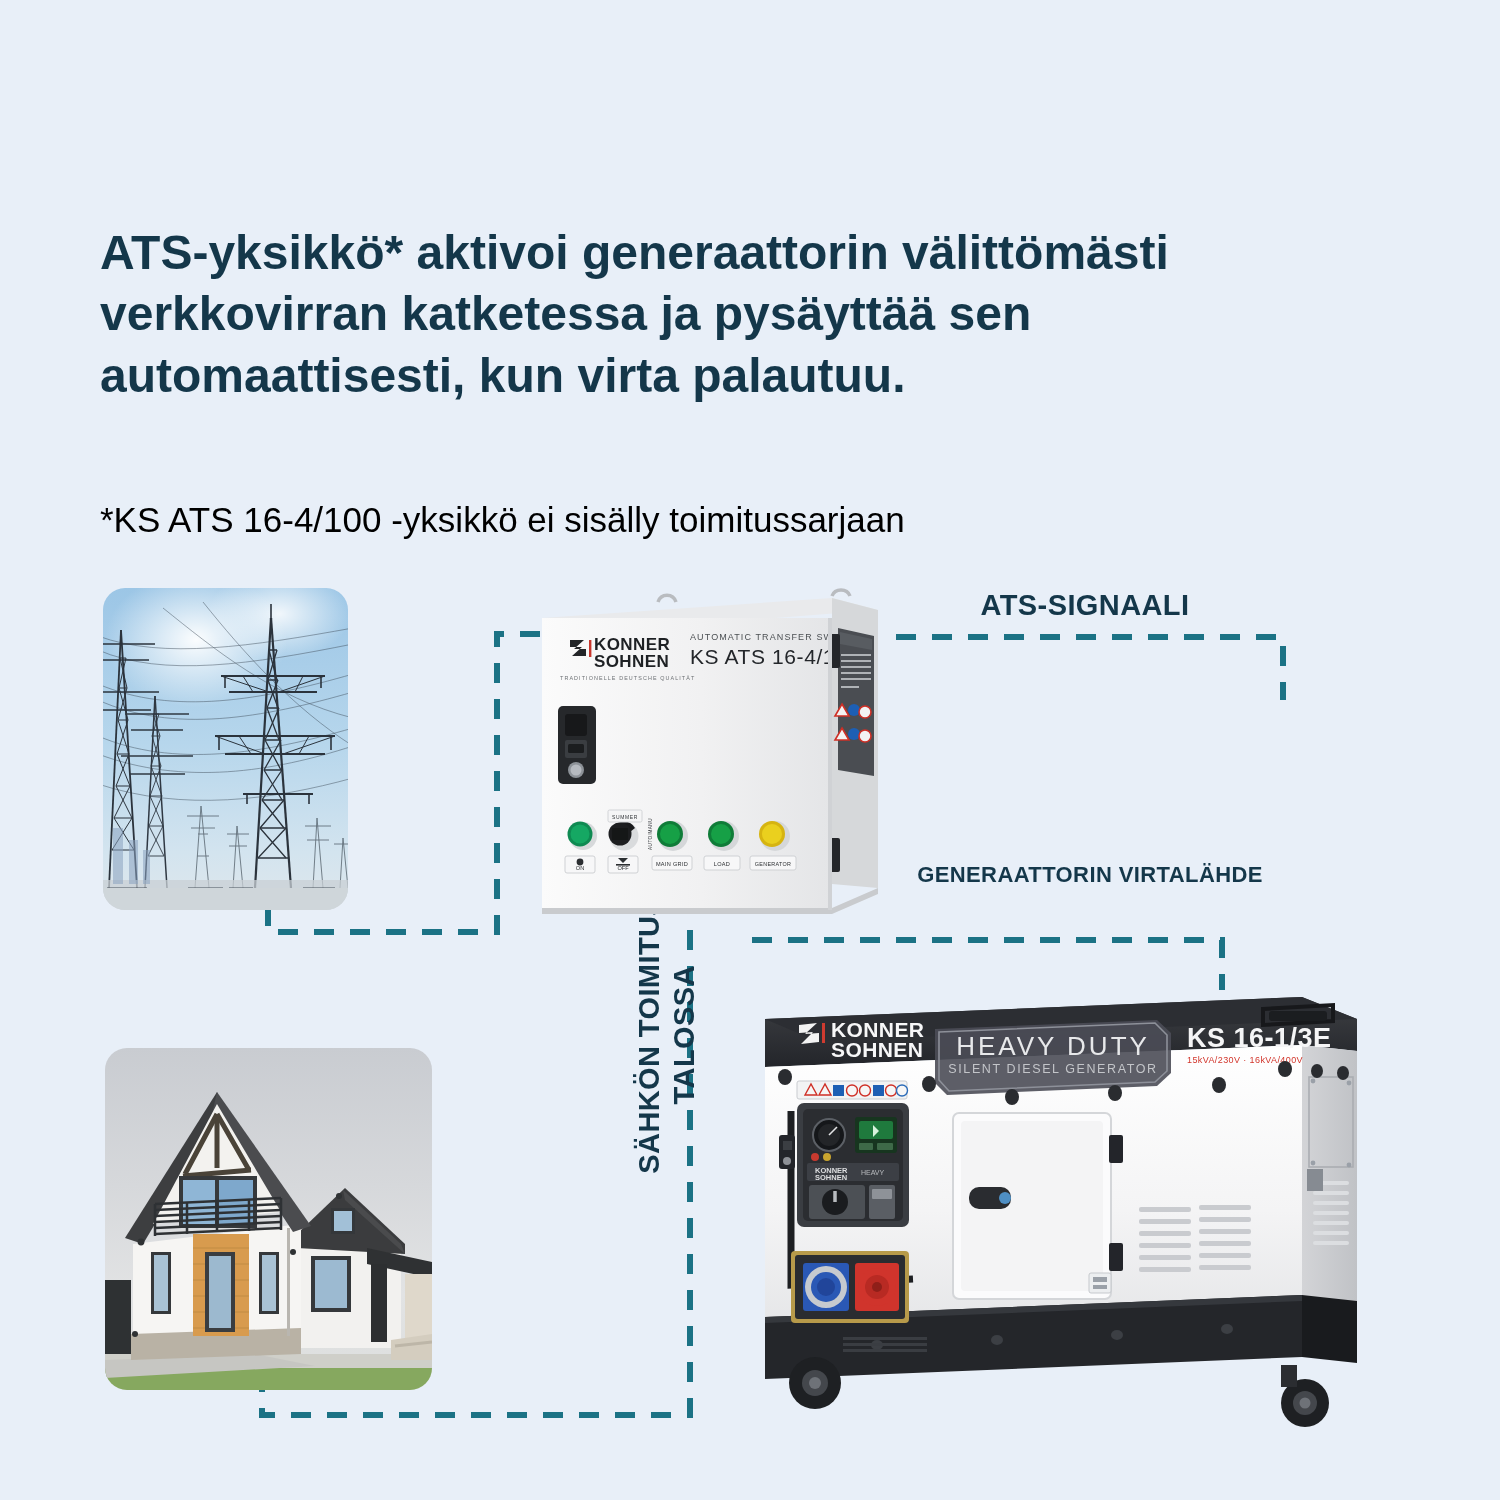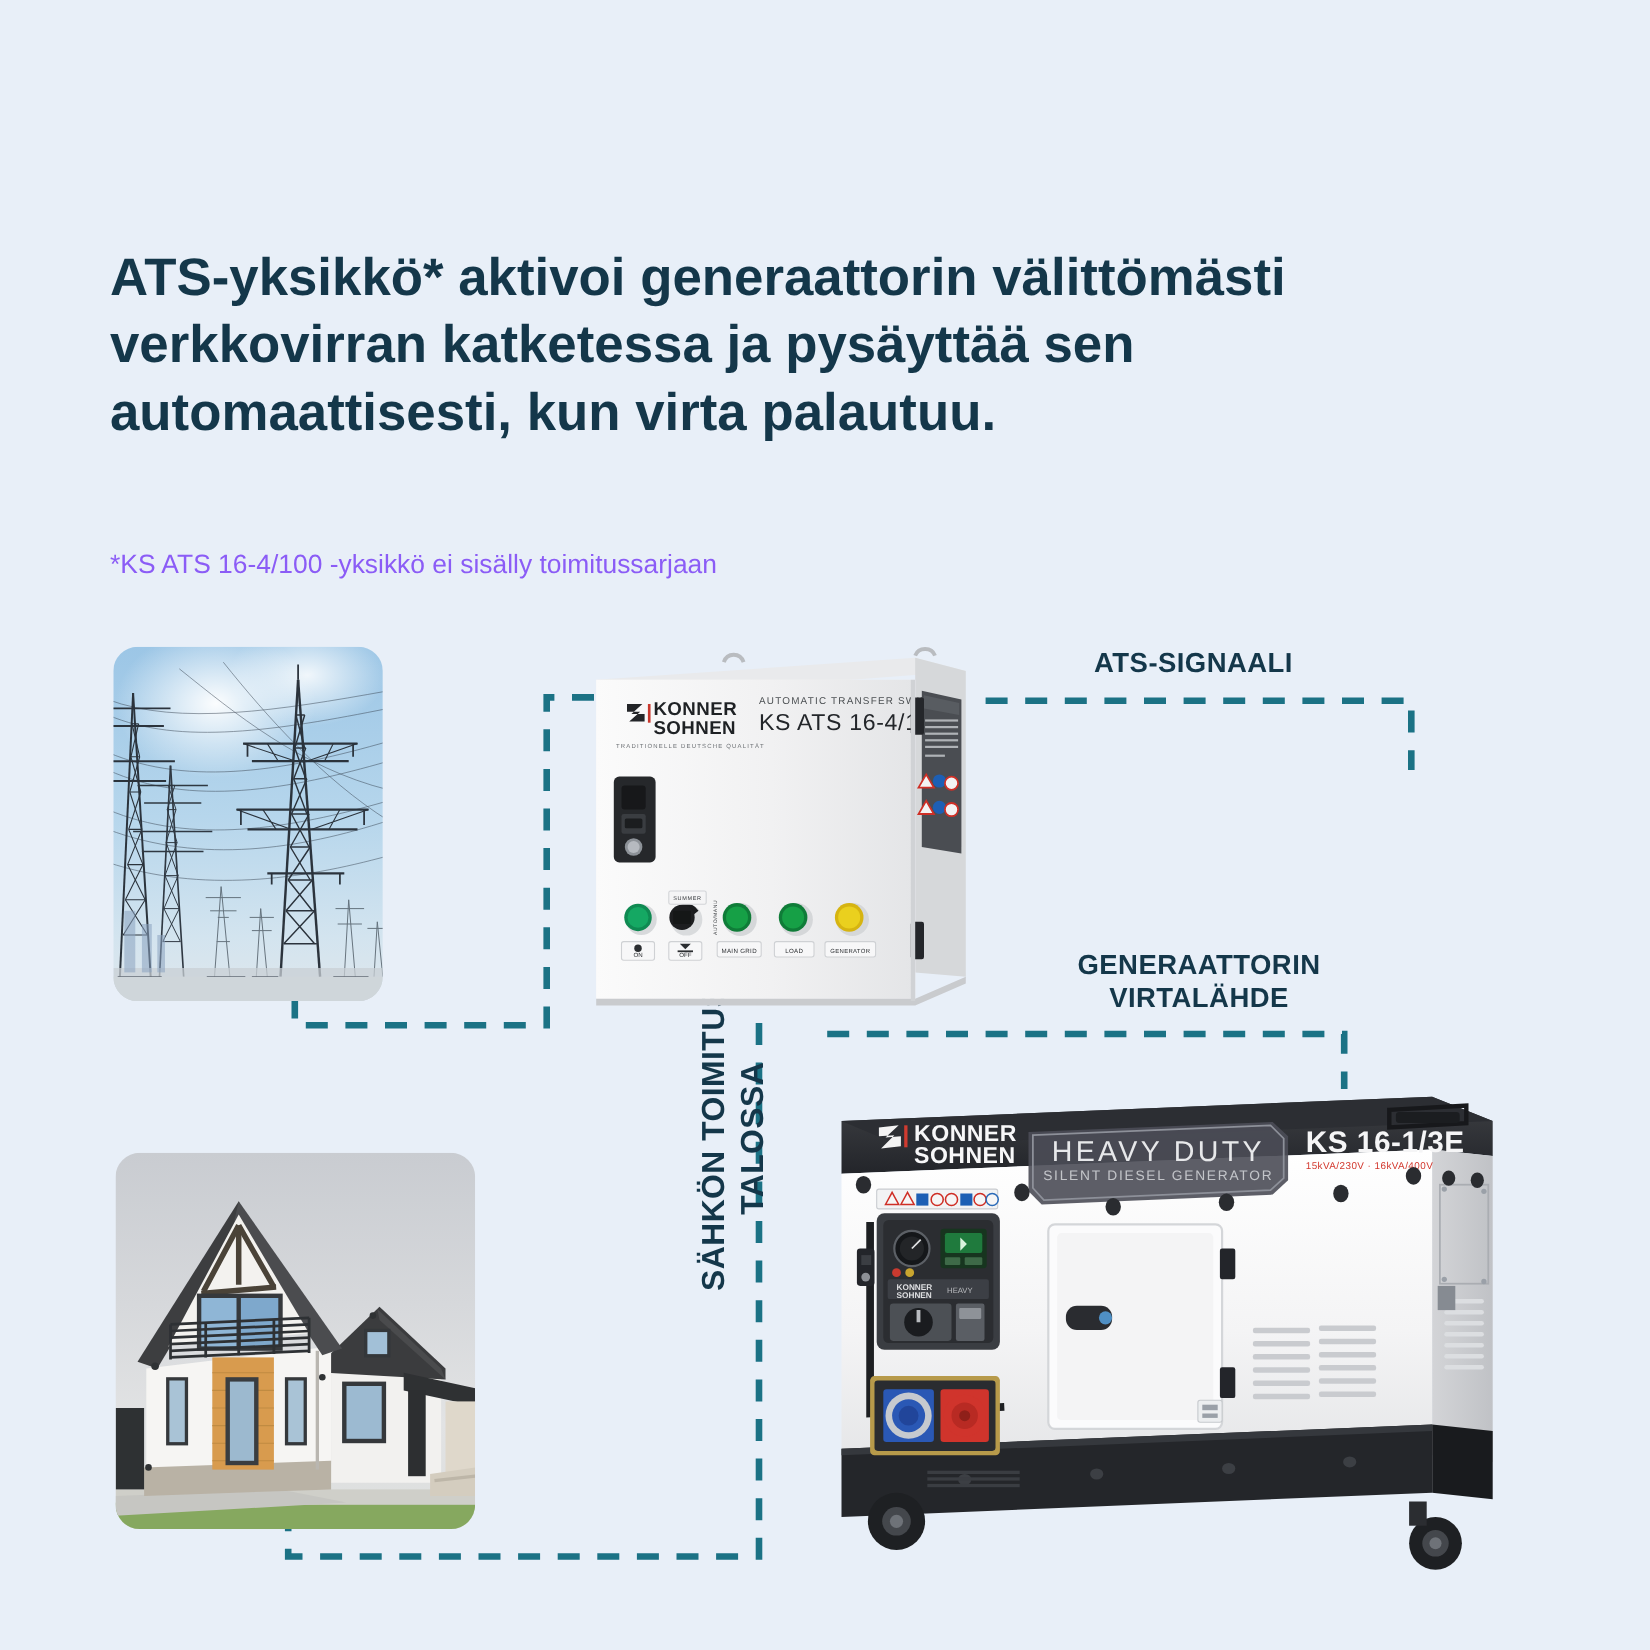--- a/index.html
+++ b/index.html
@@ -19,30 +19,30 @@
     font-size:68px; font-weight:bold; letter-spacing:-1px;
     color:#14374a; line-height:1.05; white-space:nowrap;
   }
   .subheading {
     position:absolute; left:100px; top:222px; width:1180px;
     font-size:48px; font-weight:bold; line-height:1.28;
     color:#14374a;
   }
   .footnote {
     position:absolute; left:100px; top:500px;
-    font-size:24px; font-weight:400; color:#8b5cf6;
+    font-size:35px; font-weight:400; color:#000000;
   }
 
   
   .callout {
     position:absolute; font-weight:bold; color:#14374a;
     letter-spacing:.4px; text-align:center; line-height:1.2;
   }
-  #callout-ats-signal { left:930px; top:588px; width:310px; font-size:25px; }
-  #callout-generator  { left:900px; top:862px; width:380px; font-size:25px; }
+  #callout-ats-signal { left:930px; top:588px; width:310px; font-size:29px; }
+  #callout-generator  { left:900px; top:862px; width:380px; font-size:22px; }
   #callout-grid       { left:240px; top:955px; width:330px; font-size:29px; }
   #callout-house {
     left:497px; top:1000px; width:340px; font-size:29px;
     transform:rotate(-90deg); transform-origin:center center;
     white-space:pre-line;
   }
 
   
   .wires { position:absolute; inset:0; pointer-events:none; }
 

